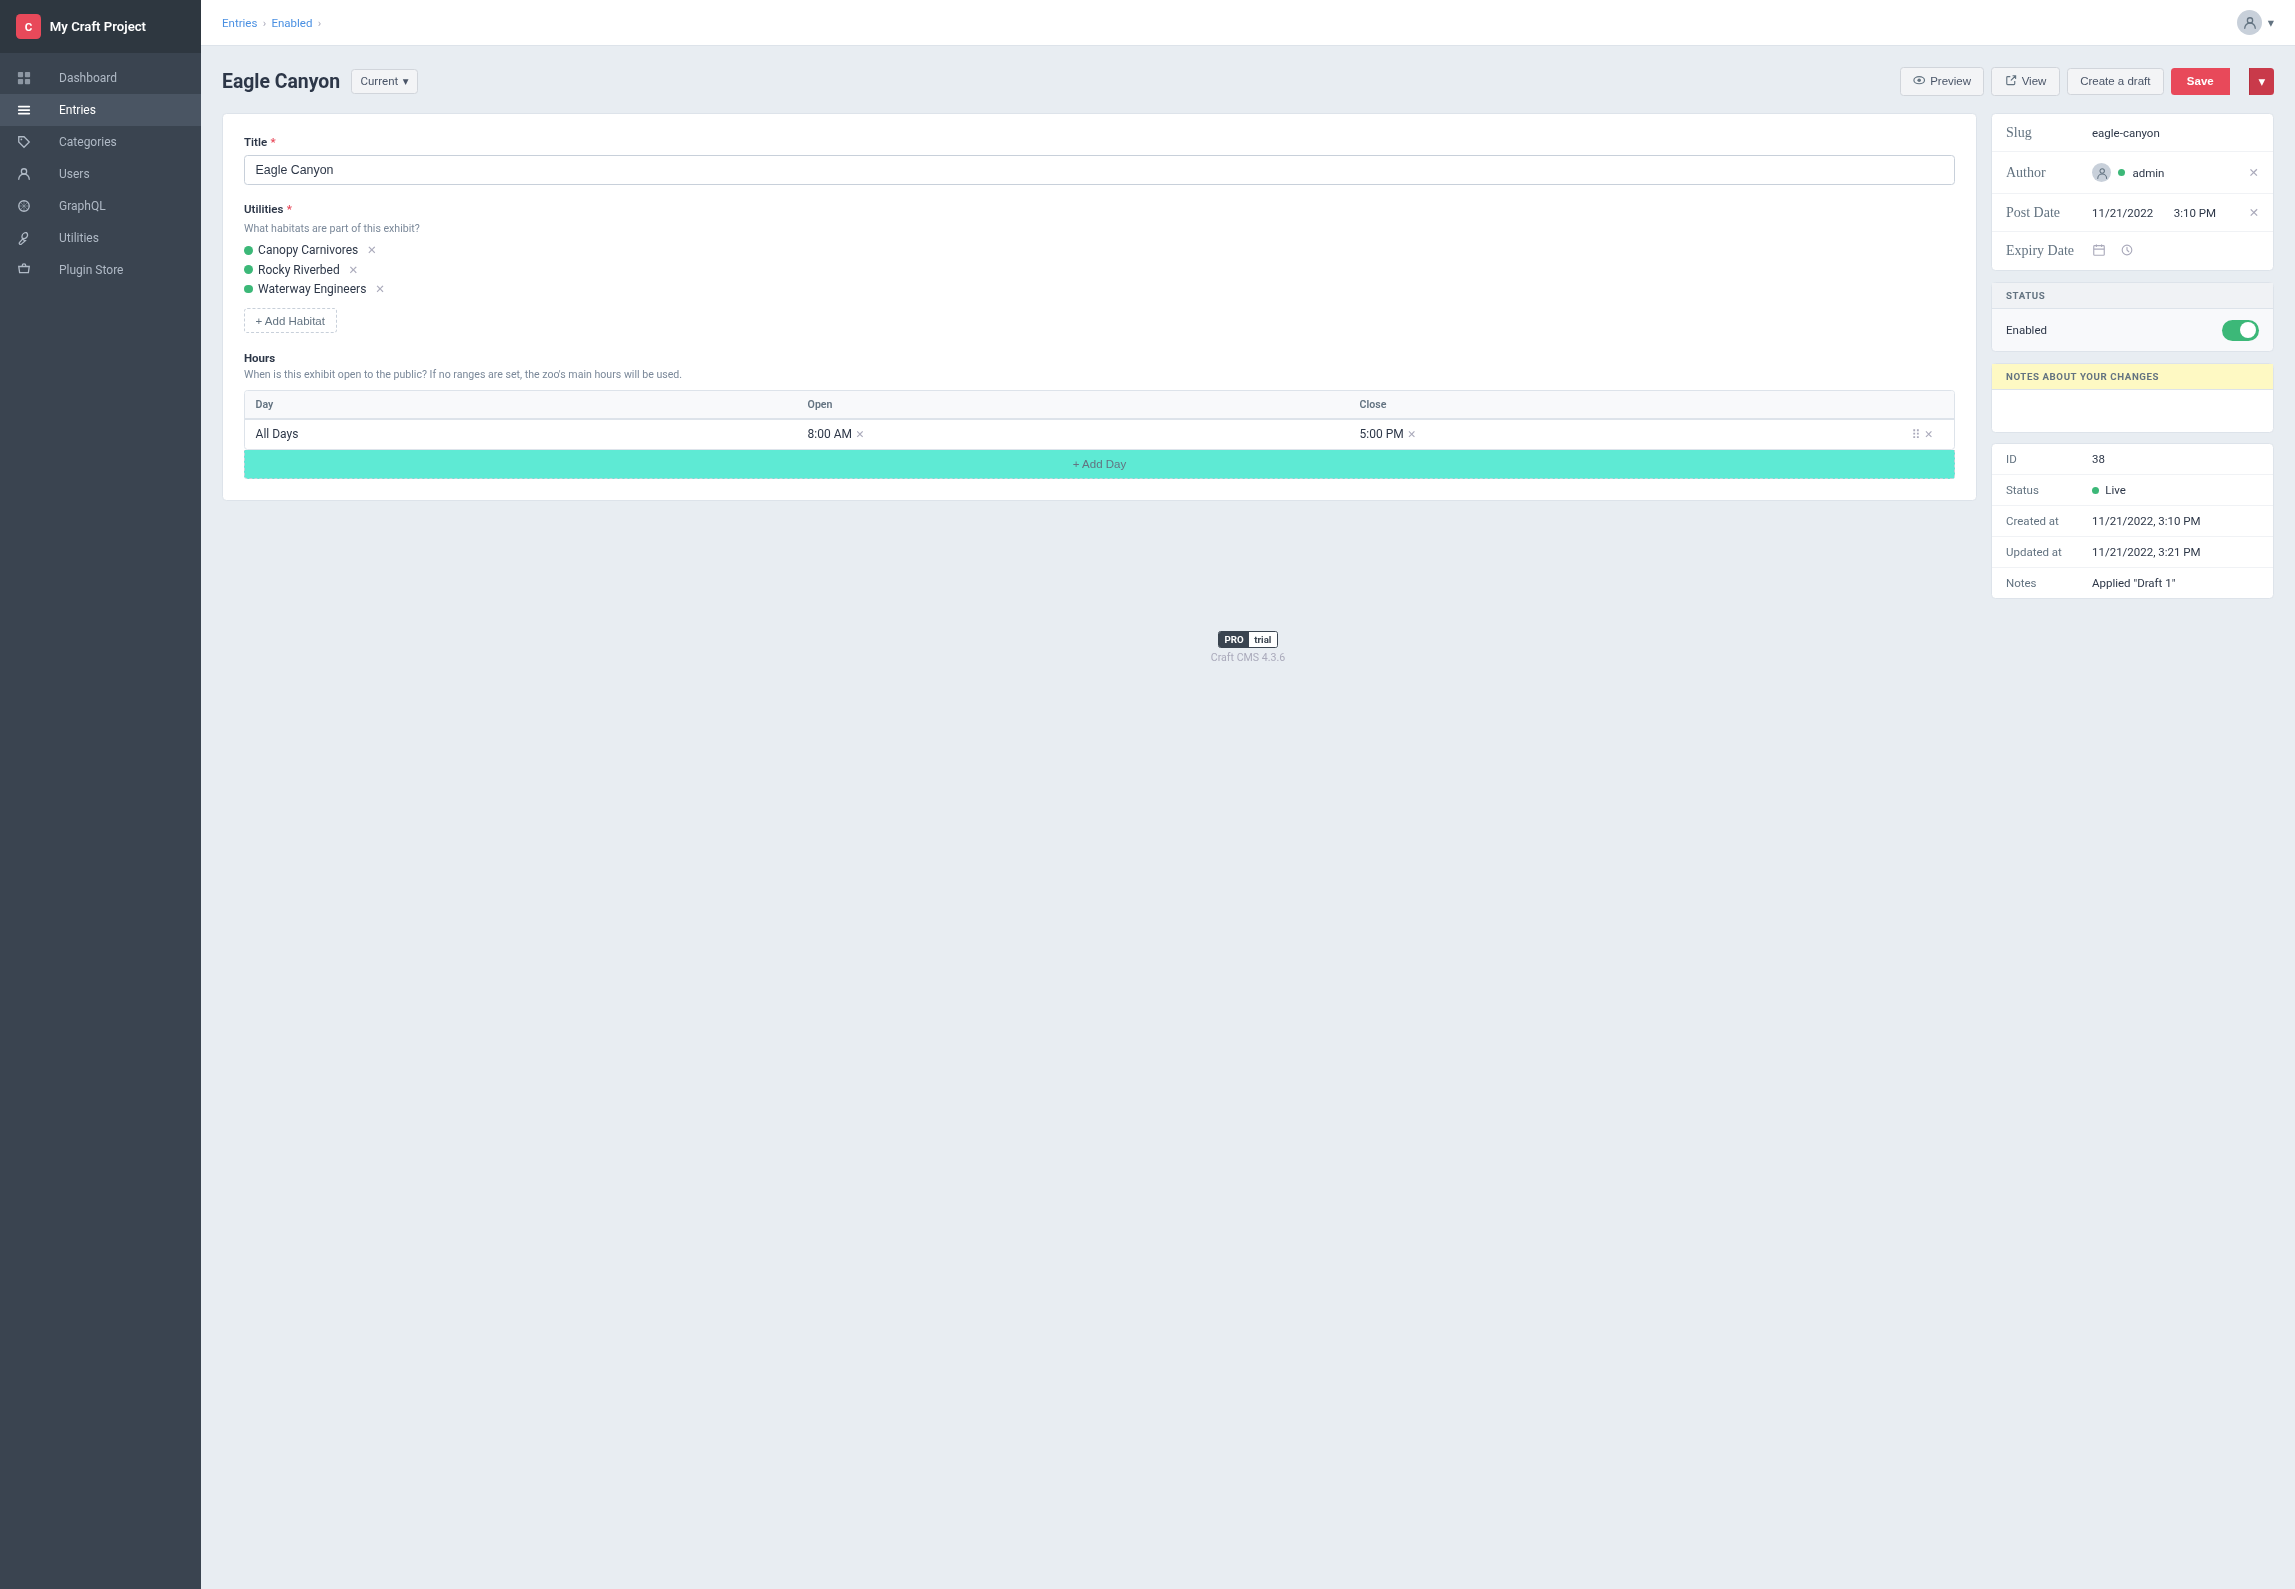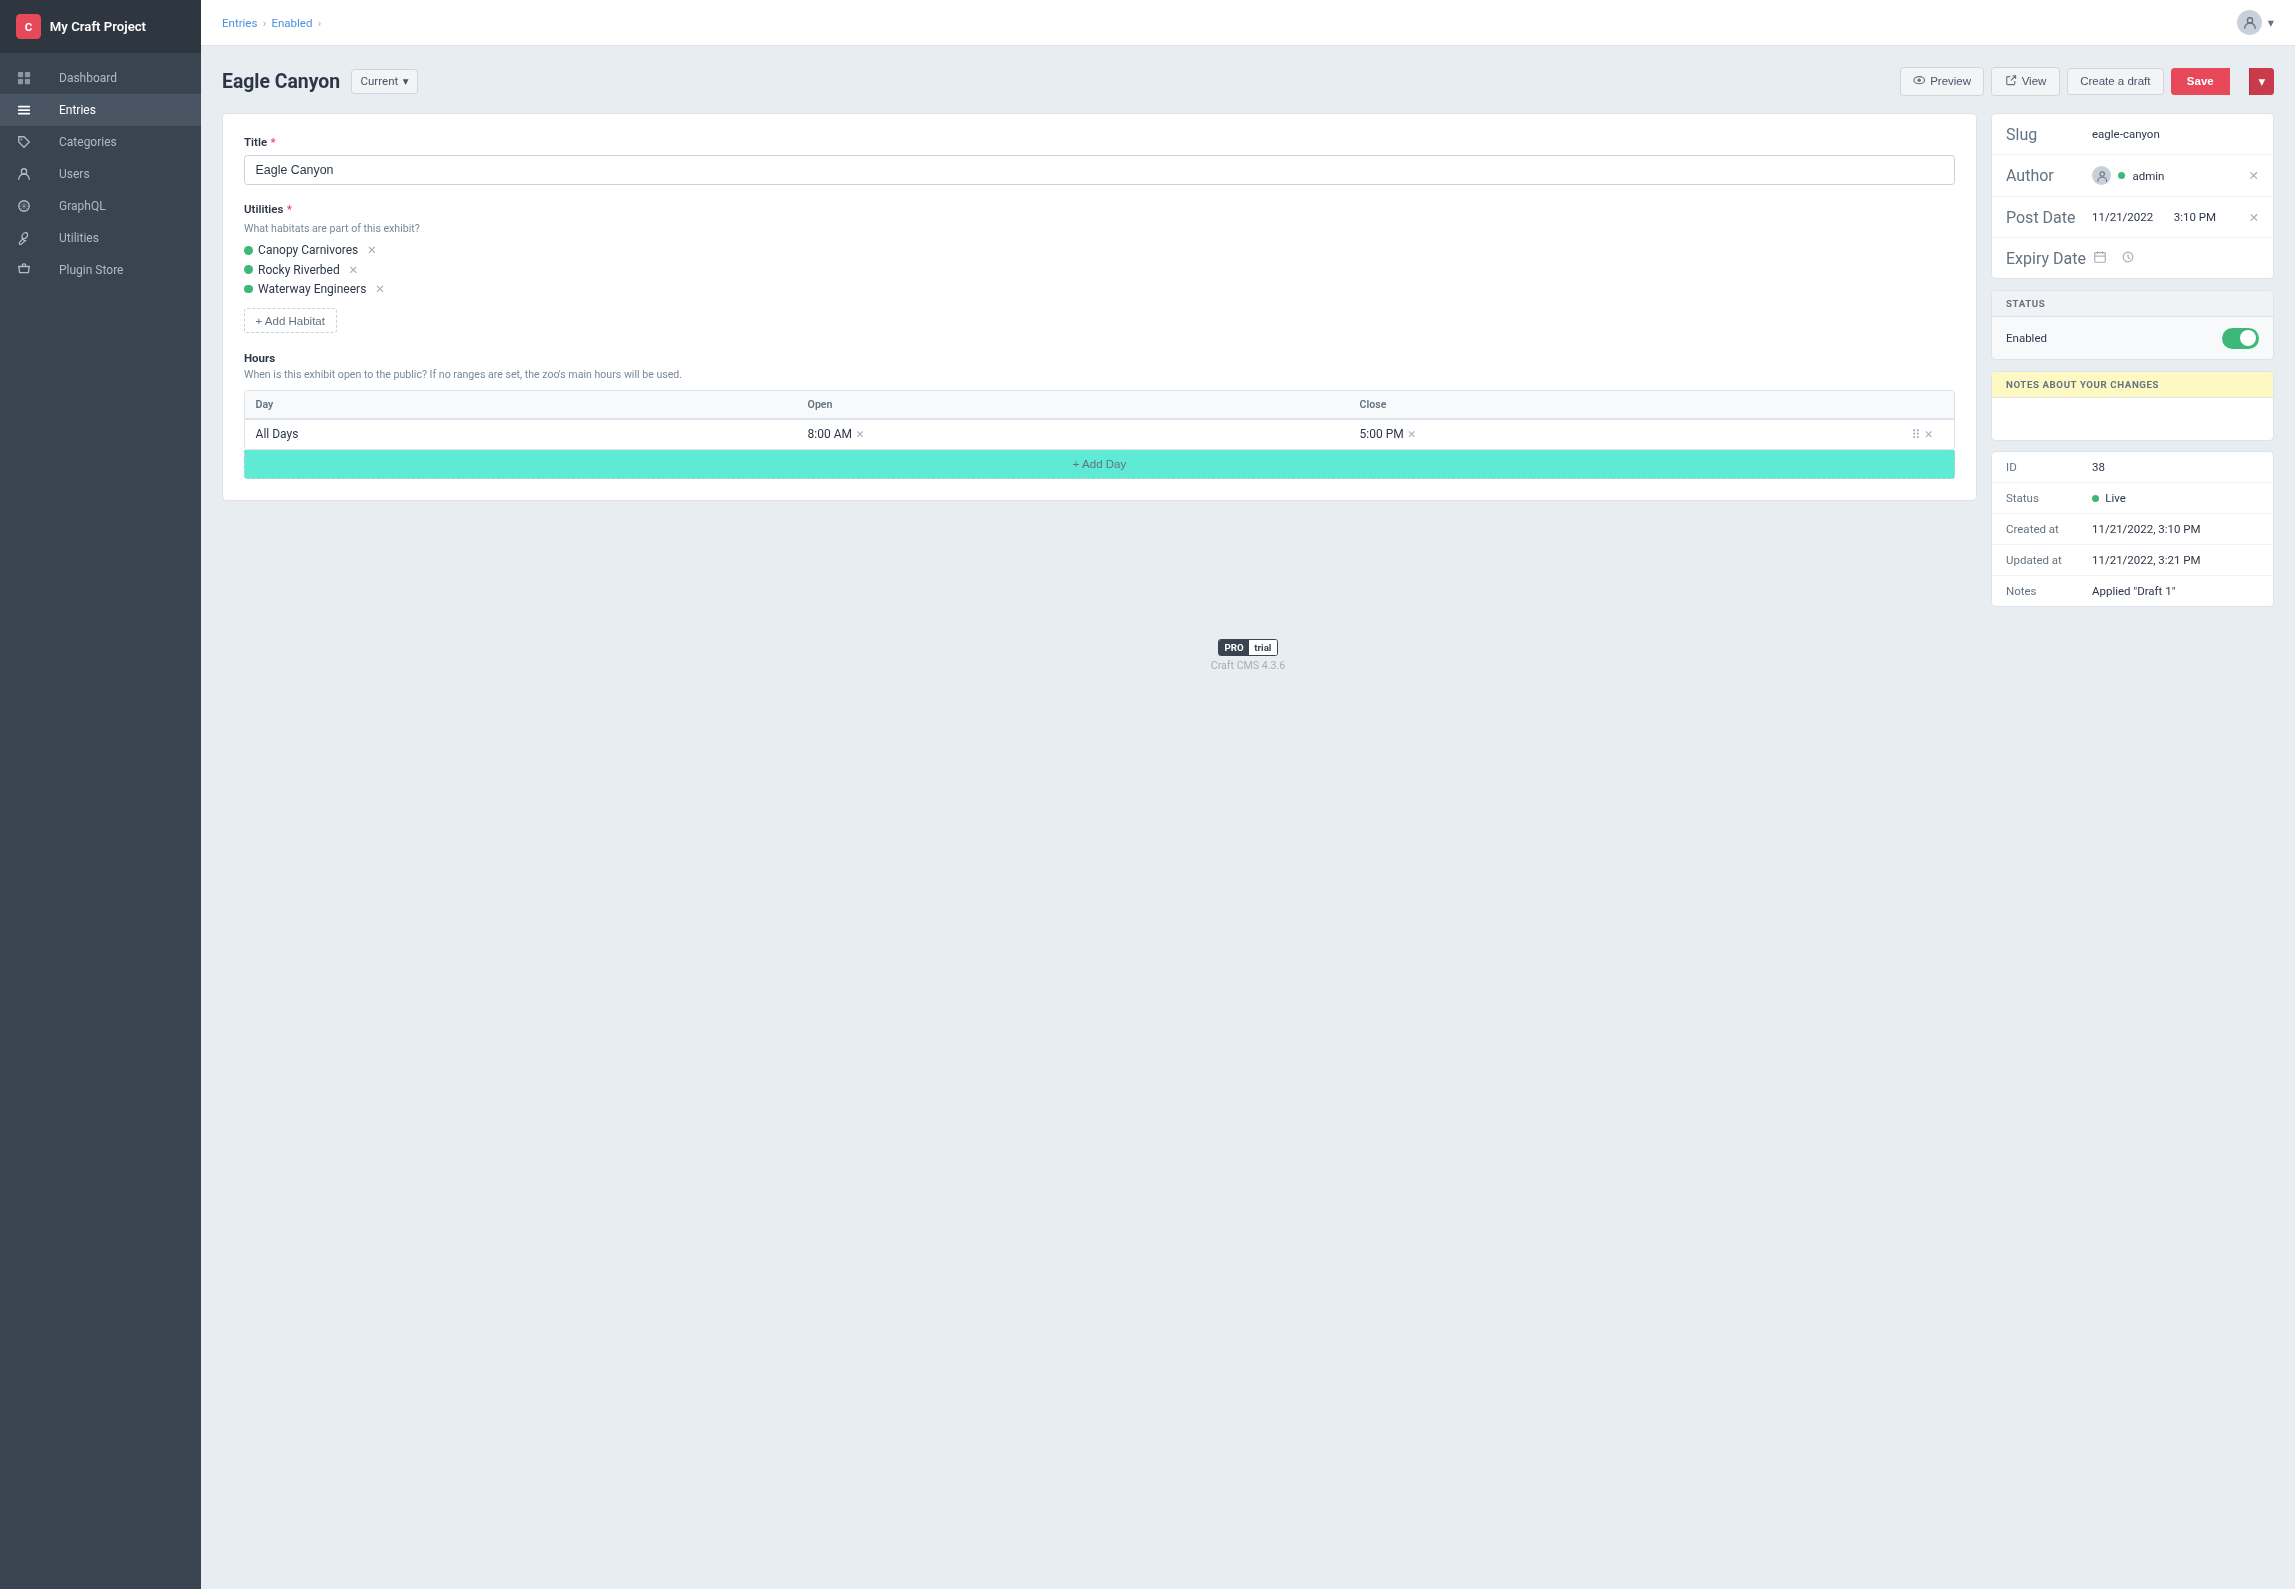--- a/index.html
+++ b/index.html
@@ -169,21 +169,21 @@
     .meta-card {
       background: #fff; border: 0.9px solid #dde3ea; border-radius: 4.4px;
       margin-bottom: 10.6px; overflow: hidden;
     }
     .meta-row {
       display: flex; align-items: center;
       padding: 10.6px 14px; border-bottom: 0.9px solid #f0f2f5;
       gap: 7px;
     }
     .meta-row:last-child { border-bottom: none; }
-    .meta-label { color: #637381; font-size: 16px; min-width: 79px; }
+    .meta-label { color: #637381; font-size: 14px; min-width: 79px; font-family: Liberation Serif, serif; }
     .meta-value { color: #2d3748; font-size: 11.5px; flex: 1; }
     .meta-remove { color: #aab; cursor: pointer; margin-left: auto; }
     .author-avatar { width: 19.4px; height: 19.4px; background: #c8d0da; border-radius: 50%; display: flex; align-items: center; justify-content: center; flex-shrink: 0; }
     .online-dot { width: 7px; height: 7px; background: #3cb878; border-radius: 50%; flex-shrink: 0; }
 
     
     .status-section {
       background: #f8f9fb; border: 0.9px solid #dde3ea; border-radius: 4.4px;
       margin-bottom: 10.6px;
     }

